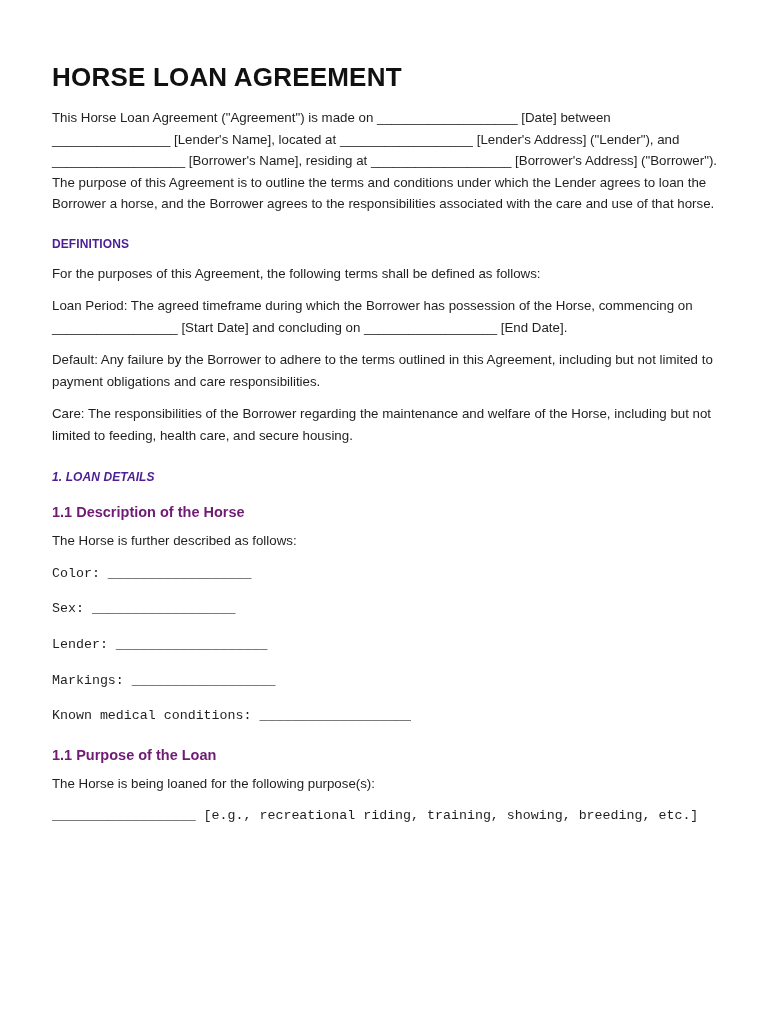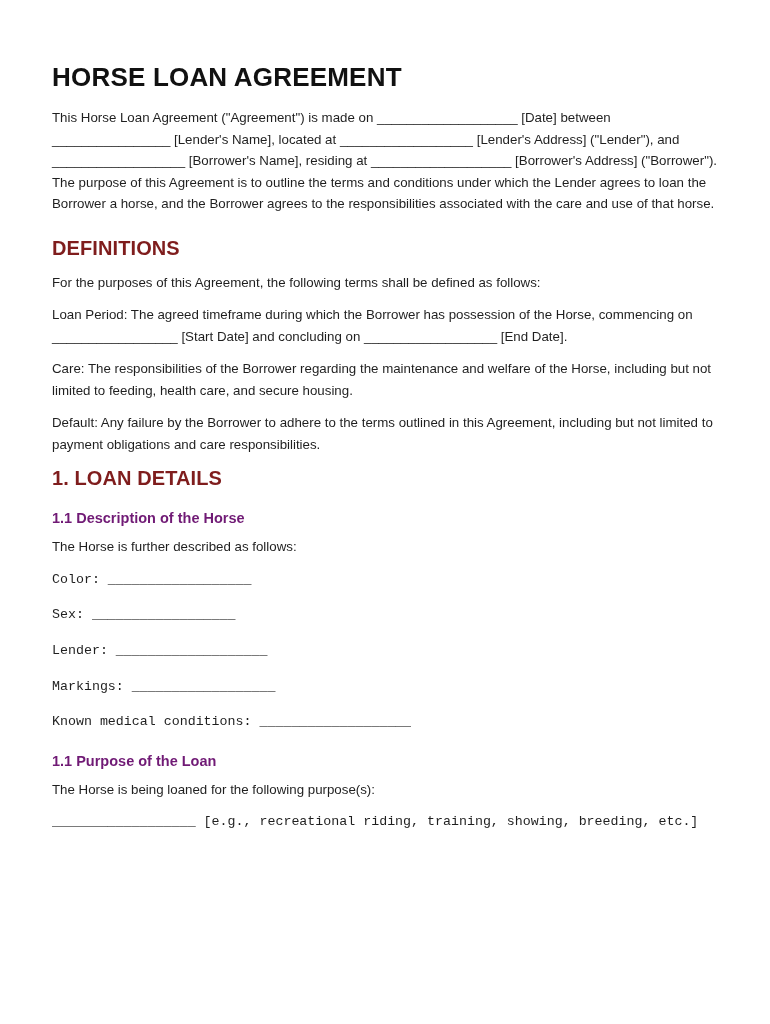--- a/index.html
+++ b/index.html
@@ -23,28 +23,29 @@
     overflow: hidden;
   }
   .doc-title {
     font-size: 26px;
     font-weight: bold;
     letter-spacing: 0.2px;
     margin: 0 0 14px 0;
     color: #111111;
   }
   .section-heading {
-    font-size: 20px;
+    font-size: 12px;
     font-weight: bold;
     margin: 22px 0 12px 0;
-    color: #7f1d1d;
+    color: #4c1d95;
     letter-spacing: 0.1px;
   }
   .section-heading.numbered {
-    margin-top: 12px;
+    margin-top: 24px;
+    font-style: italic;
   }
   .sub-heading {
     font-size: 14.5px;
     font-weight: bold;
     margin: 20px 0 10px 0;
     color: #701a75;
   }
   p.body-text {
     font-size: 13.3px;
     line-height: 1.62;
@@ -70,22 +71,22 @@
 
   <h1 class="doc-title">HORSE LOAN AGREEMENT</h1>
 
   <p class="body-text intro">This Horse Loan Agreement ("Agreement") is made on ___________________ [Date] between ________________ [Lender's Name], located at __________________ [Lender's Address] ("Lender"), and __________________ [Borrower's Name], residing at ___________________ [Borrower's Address] ("Borrower"). The purpose of this Agreement is to outline the terms and conditions under which the Lender agrees to loan the Borrower a horse, and the Borrower agrees to the responsibilities associated with the care and use of that horse.</p>
 
   <h2 class="section-heading">DEFINITIONS</h2>
 
   <p class="body-text">For the purposes of this Agreement, the following terms shall be defined as follows:</p>
 
   <p class="body-text">Loan Period: The agreed timeframe during which the Borrower has possession of the Horse, commencing on _________________ [Start Date] and concluding on __________________ [End Date].</p>
+  <p class="body-text">Default: Any failure by the Borrower to adhere to the terms outlined in this Agreement, including but not limited to payment obligations and care responsibilities.</p>
   <p class="body-text">Care: The responsibilities of the Borrower regarding the maintenance and welfare of the Horse, including but not limited to feeding, health care, and secure housing.</p>
-  <p class="body-text">Default: Any failure by the Borrower to adhere to the terms outlined in this Agreement, including but not limited to payment obligations and care responsibilities.</p>
 
   <h2 class="section-heading numbered">1. LOAN DETAILS</h2>
 
   <h3 class="sub-heading">1.1 Description of the Horse</h3>
 
   <p class="body-text">The Horse is further described as follows:</p>
 
   <p class="field-line">Color: __________________</p>
   <p class="field-line">Sex: __________________</p>
   <p class="field-line">Lender: ___________________</p>

